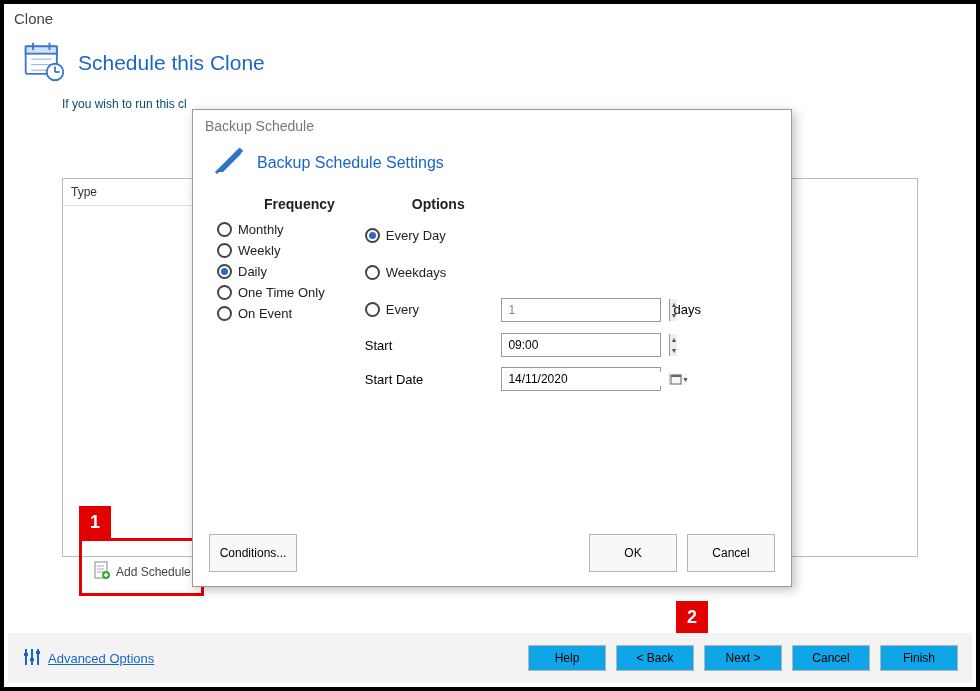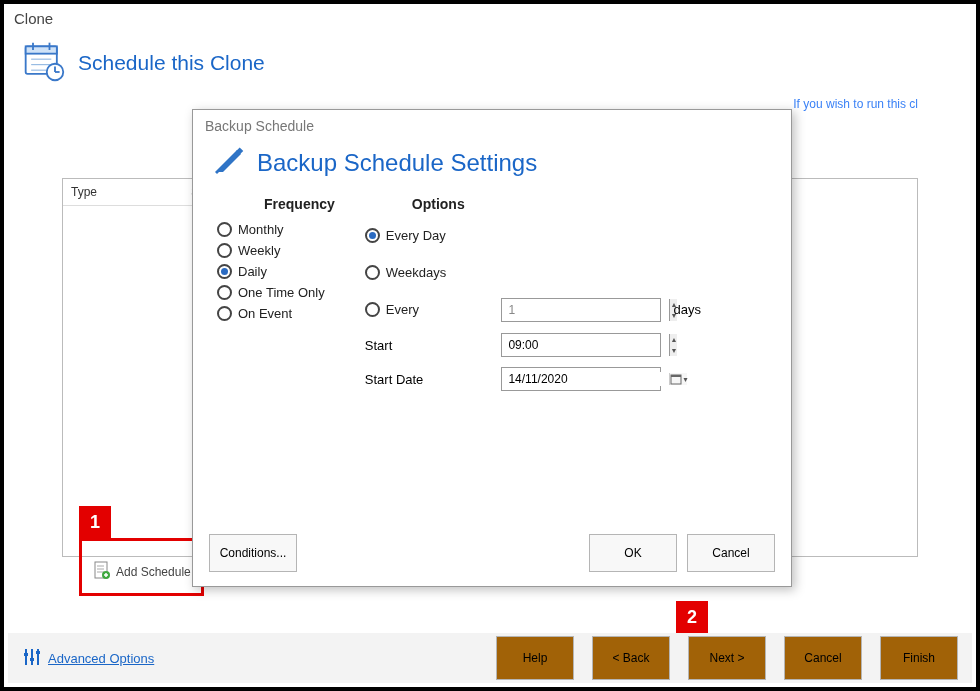--- a/index.html
+++ b/index.html
@@ -2,40 +2,40 @@
 <html><head>
 <meta charset="utf-8">
 <style>
   * { box-sizing: border-box; font-family: "Segoe UI", Tahoma, sans-serif; }
   html,body { margin:0; padding:0; }
   .frame { width:980px; height:691px; border:4px solid #000; background:#fff; position:relative; overflow:hidden; }
   .titlebar { font-size:15px; color:#444; padding:6px 10px 0; }
   .header { display:flex; align-items:center; gap:12px; padding:12px 18px 4px; }
   .header-title { color:#1a66c7; font-size:21px; }
   .cal-icon svg { width:44px; height:44px; }
-  .instr { font-size:12px; color:#3b82f6; padding:6px 58px 10px;text-align:right; }
+  .instr { font-size:12px; color:#0c4a6e; padding:6px 58px 10px; }
   .table-box { position:absolute; left:58px; right:58px; top:174px; bottom:130px; border:1px solid #bbb; background:#fff; }
   .th-row { display:flex; font-size:12px; color:#333; }
   .th { padding:6px 8px; border-bottom:1px solid #ddd; }
   .th1 { width:120px; }
   .add-sched { position:absolute; left:84px; bottom:102px; display:flex; align-items:center; gap:6px; font-size:12px; color:#444; background:#fff; padding:3px 6px; }
   .hi1 { position:absolute; left:75px; bottom:91px; width:125px; height:58px; border:3px solid #e30000; }
   .badge1 { position:absolute; left:75px; bottom:149px; width:32px; height:32px; background:#e30000; color:#fff; font-weight:bold; font-size:18px; display:flex; align-items:center; justify-content:center; }
-  .footer { position:absolute; left:4px; right:4px; bottom:4px; height:50px; background:#f3f3f3; display:flex; align-items:center; padding:0 14px; gap:18px; justify-content:flex-end; }
+  .footer { position:absolute; left:4px; right:4px; bottom:4px; height:50px; background:#f3f3f3; display:flex; align-items:center; padding:0 14px; gap:10px; justify-content:flex-end; }
   .adv { position:absolute; left:14px; display:flex; align-items:center; gap:6px; font-size:13px; }
   .adv a { color:#1a66c7; text-decoration:underline; }
-  .wbtn { min-width:78px; height:44px; font-size:12px; background:#a16207; border:1px solid #b5b5b5; cursor:pointer; }
+  .wbtn { min-width:78px; height:26px; font-size:12px; background:#0ea5e9; border:1px solid #b5b5b5; cursor:pointer; }
   .hi2 { position:absolute; right:204px; bottom:10px; width:100px; height:44px; border:3px solid #e30000; }
   .badge2 { position:absolute; right:268px; bottom:54px; width:32px; height:32px; background:#e30000; color:#fff; font-weight:bold; font-size:18px; display:flex; align-items:center; justify-content:center; }
 
   
   .modal { position:absolute; left:188px; top:105px; width:600px; height:478px; background:#fff; border:1px solid #999; box-shadow:3px 3px 10px rgba(0,0,0,.25); display:flex; flex-direction:column; }
   .modal-title { font-size:14px; color:#777; padding:8px 12px 4px; }
   .modal-head { display:flex; align-items:center; gap:10px; padding:6px 20px 10px; }
-  .modal-head-title { color:#1a66c7; font-size:24px; }
+  .modal-head-title { color:#1a66c7; font-size:16px; }
   .modal-body { display:flex; gap:30px; padding:4px 24px; flex:1; }
   .col h3 { font-size:14px; margin:0 0 10px 0; font-weight:bold; color:#222;padding-left:47px; }
   .radio-row { display:flex; align-items:center; gap:6px; font-size:13px; color:#222; margin:6px 0; }
   .radio { width:15px; height:15px; border:2px solid #444; border-radius:50%; display:inline-flex; align-items:center; justify-content:center; }
   .radio.sel::after { content:""; width:7px; height:7px; border-radius:50%; background:#2a6ac1; display:block; }
   .opt-grid { display:grid; grid-template-columns:auto 160px auto; gap:10px 12px; align-items:center; font-size:13px; }
   .spin { display:flex; border:1px solid #999; height:24px; background:#fff; }
   .spin input { border:none; flex:1; padding:0 6px; font-size:12px; outline:none; background:transparent; color:#888; }
   .spin.active input { color:#000; }
   .spin .arrows { width:18px; border-left:1px solid #999; display:flex; flex-direction:column; }

